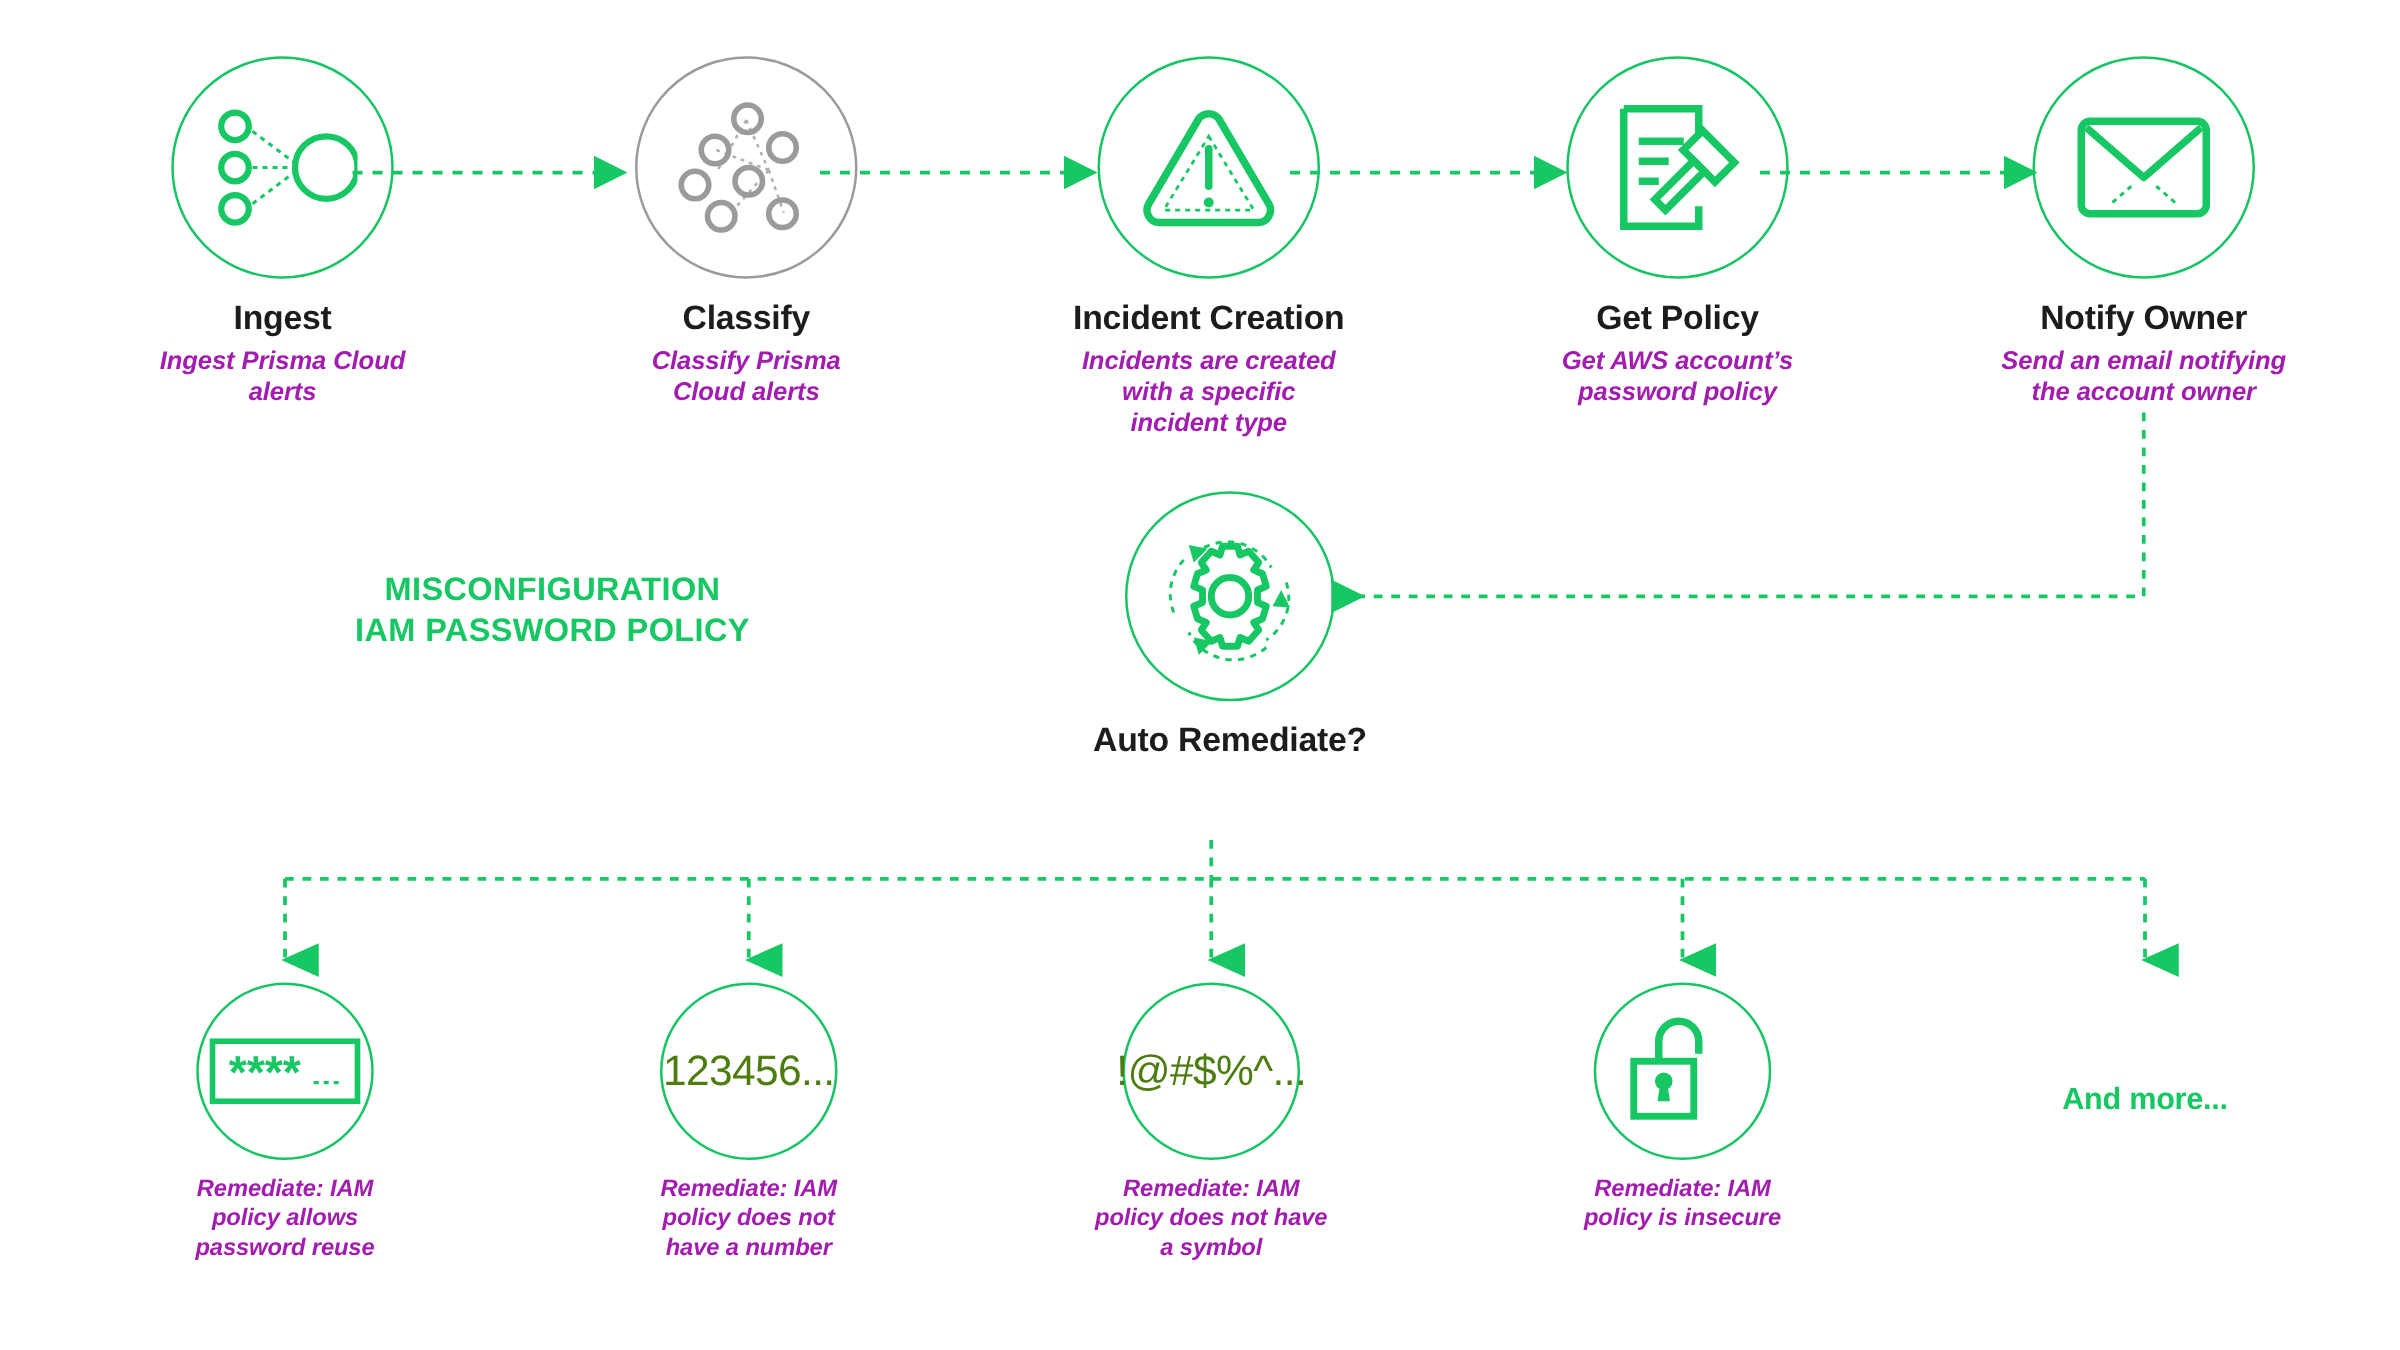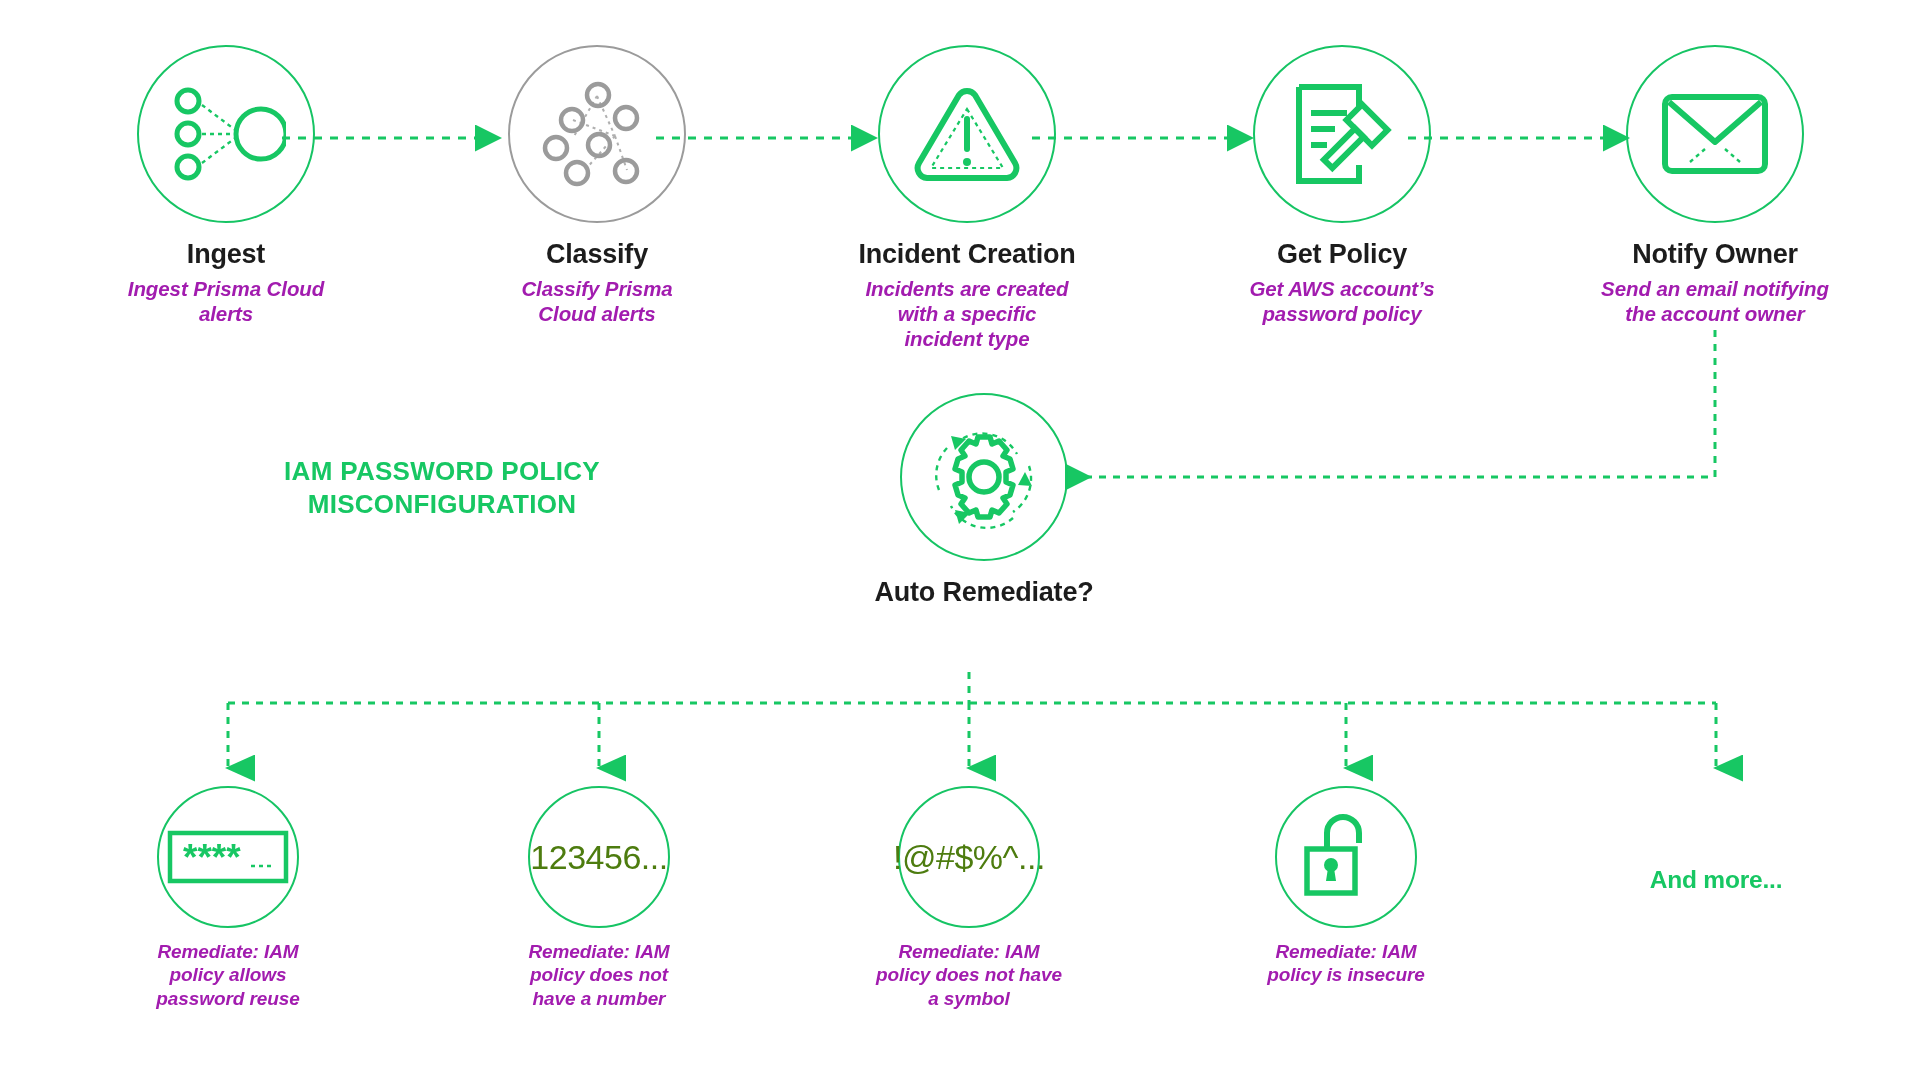--- a/index.html
+++ b/index.html
@@ -271,22 +271,22 @@
       </div>
     </div>
     <div class="title">Get Policy</div>
     <div class="desc">
       <div>Get AWS account’s</div>
       <div>password policy</div>
     </div>
   </div>
 
   <div class="section-label" style="left:226px; top:455px;">
+    <div>MISCONFIGURATION</div>
     <div>IAM PASSWORD POLICY</div>
-    <div>MISCONFIGURATION</div>
   </div>
 
   <div class="node decision" style="left:848px; top:393px;">
     <div class="circle-wrap">
       <div class="circle"></div>
       <div class="icon">
         <svg width="118" height="118" viewBox="0 0 118 118">
           <path d="M30,26 A40,40 0 0 1 92,36" fill="none" stroke="#17c763" stroke-width="2.4" stroke-dasharray="5 5"></path>
           <polygon points="26,18 41,21 30,32" fill="#17c763"></polygon>
           <path d="M104,48 A40,40 0 0 1 88,94" fill="none" stroke="#17c763" stroke-width="2.4" stroke-dasharray="5 5"></path>

